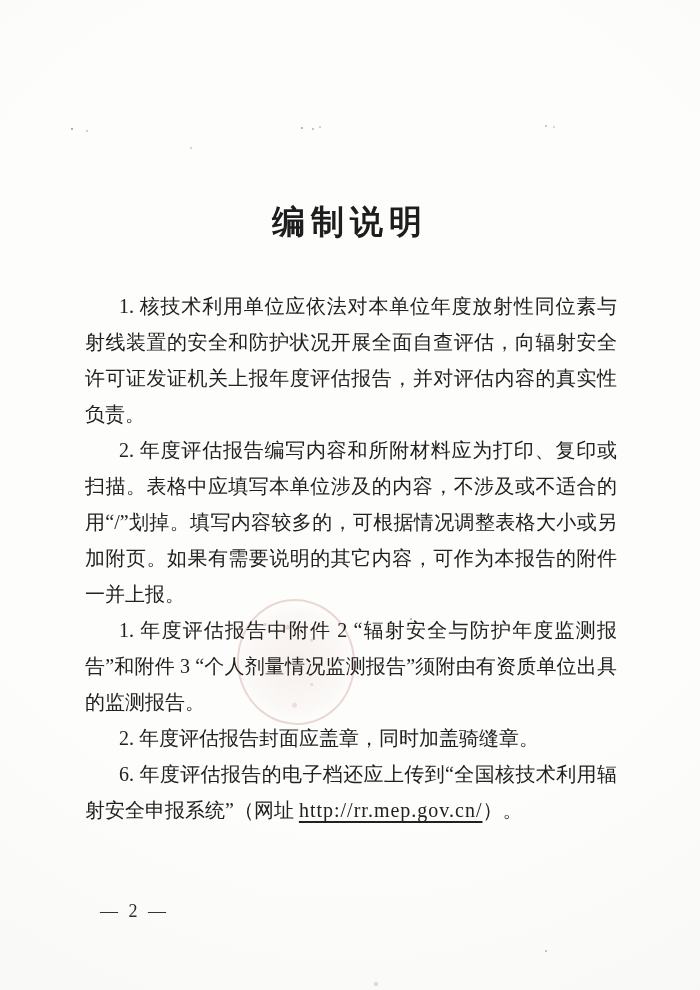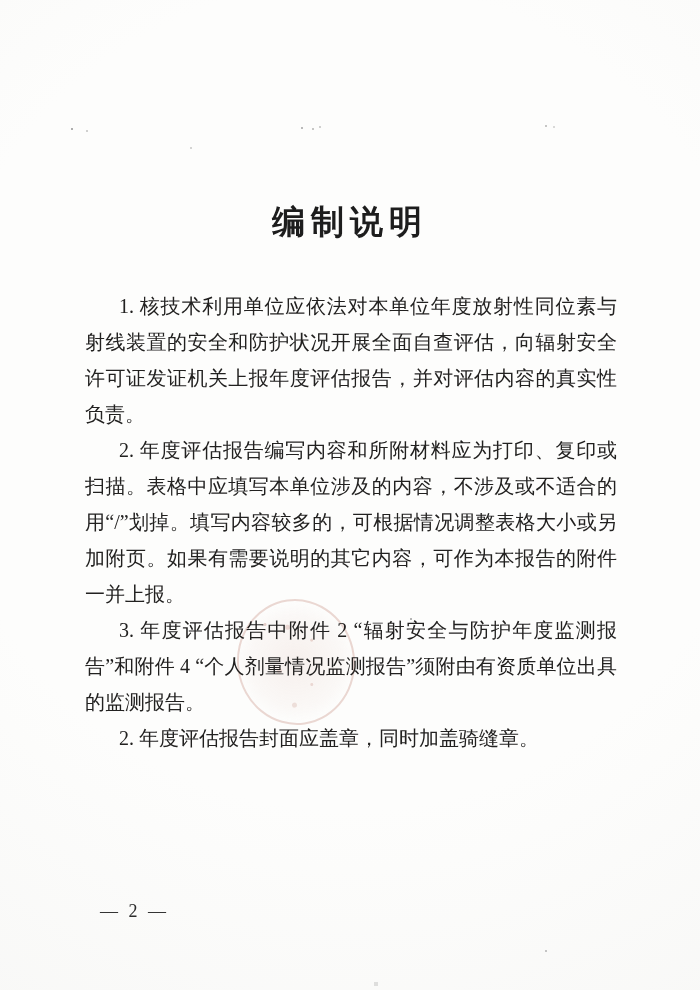--- a/index.html
+++ b/index.html
@@ -121,19 +121,20 @@
 
   <div class="page-title">编制说明</div>
 
   <div class="stamp">
     <div class="stamp-smudge"></div>
   </div>
 
   <div class="content">
     <p>1. 核技术利用单位应依法对本单位年度放射性同位素与射线装置的安全和防护状况开展全面自查评估，向辐射安全许可证发证机关上报年度评估报告，并对评估内容的真实性负责。</p>
     <p>2. 年度评估报告编写内容和所附材料应为打印、复印或扫描。表格中应填写本单位涉及的内容，不涉及或不适合的用“/”划掉。填写内容较多的，可根据情况调整表格大小或另加附页。如果有需要说明的其它内容，可作为本报告的附件一并上报。</p>
-    <p>3. 年度评估报告中附件 2 “辐射安全与防护年度监测报告”和附件 4 “个人剂量情况监测报告”须附由有资质单位出具的监测报告。</p>
+    <p>1. 年度评估报告中附件 2 “辐射安全与防护年度监测报告”和附件 3 “个人剂量情况监测报告”须附由有资质单位出具的监测报告。</p>
     <p>2. 年度评估报告封面应盖章，同时加盖骑缝章。</p>
+    <p><span>6. 年度评估报告的电子档还应上传到“全国核技术利用辐射安全申报系统”（网址 </span><span class="url">http://rr.mep.gov.cn/</span><span>）。</span></p>
   </div>
 
   <div class="page-number">— 2 —</div>
 
 </div>
 
 </body></html>

